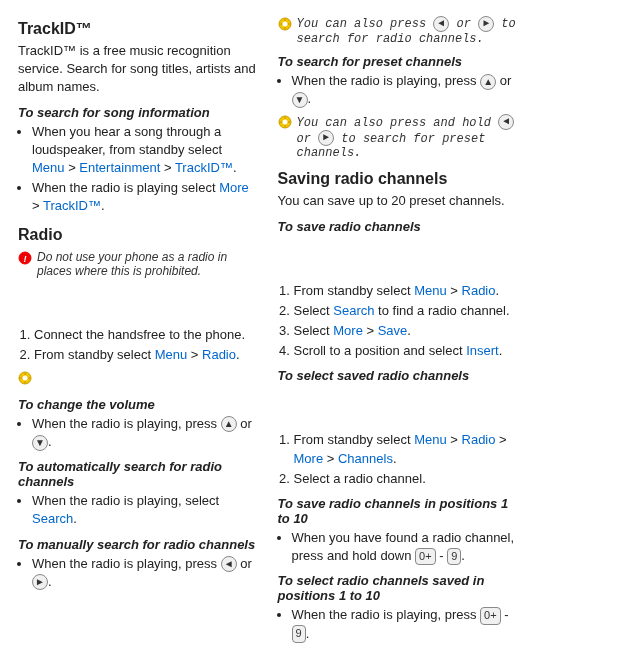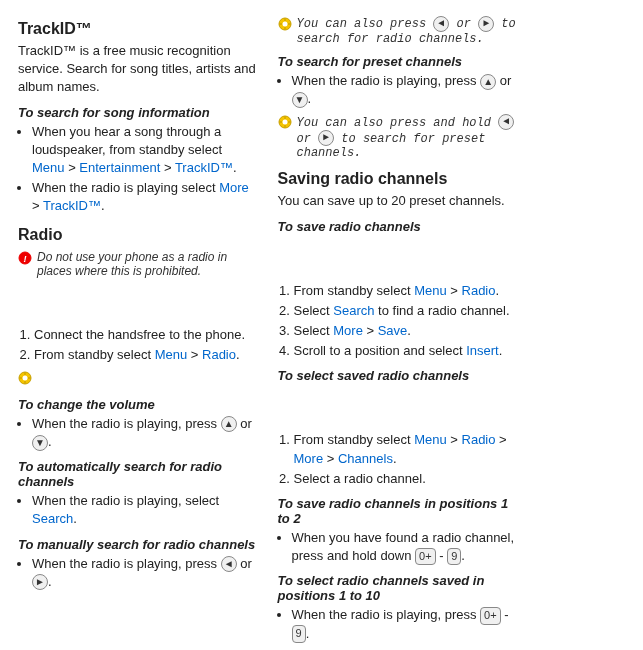--- a/index.html
+++ b/index.html
@@ -239,21 +239,21 @@
       <li>Select <a class="link">More</a> &gt; <a class="link">Save</a>.</li>
       <li>Scroll to a position and select <a class="link">Insert</a>.</li>
     </ol>
 
     <h3 class="subsection-title">To select saved radio channels</h3>
     <ol>
       <li>From standby select <a class="link">Menu</a> &gt; <a class="link">Radio</a> &gt; <a class="link">More</a> &gt; <a class="link">Channels</a>.</li>
       <li>Select a radio channel.</li>
     </ol>
 
-    <h3 class="subsection-title">To save radio channels in positions 1 to 2</h3>
+    <h3 class="subsection-title">To save radio channels in positions 1 to 10</h3>
     <ul>
       <li>When you have found a radio channel, press and hold down <span class="key-btn">0+</span> - <span class="key-btn">9</span>.</li>
     </ul>
 
     <h3 class="subsection-title">To select radio channels saved in positions 1 to 10</h3>
     <ul>
       <li>When the radio is playing, press <span class="key-btn">0+</span> - <span class="key-btn">9</span>.</li>
     </ul>
 
   </div>

